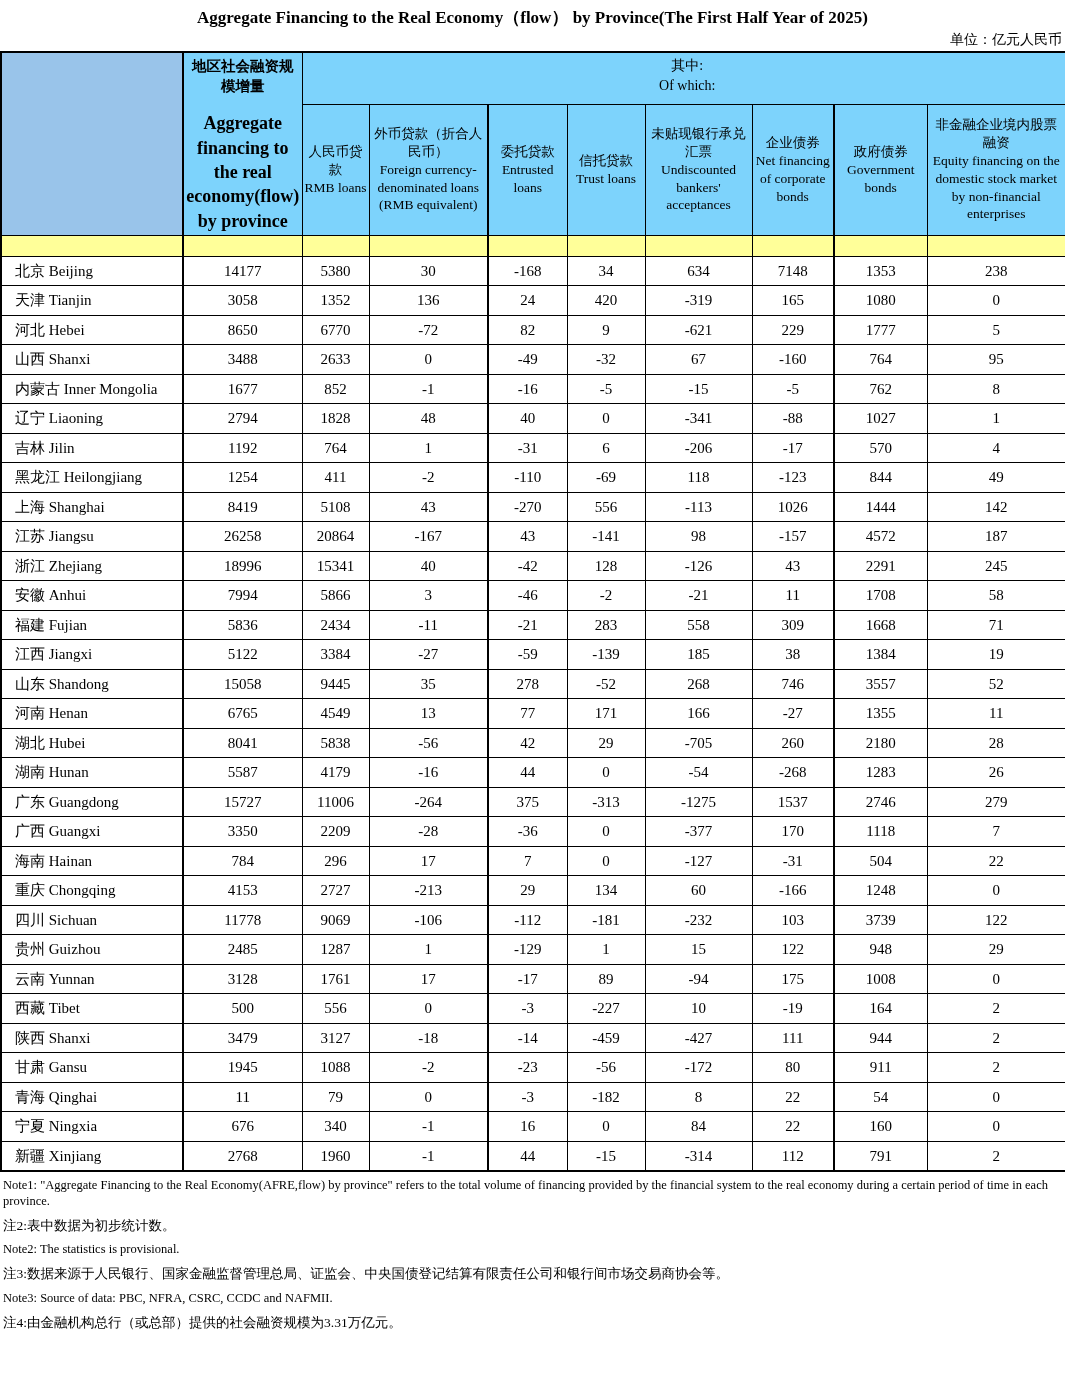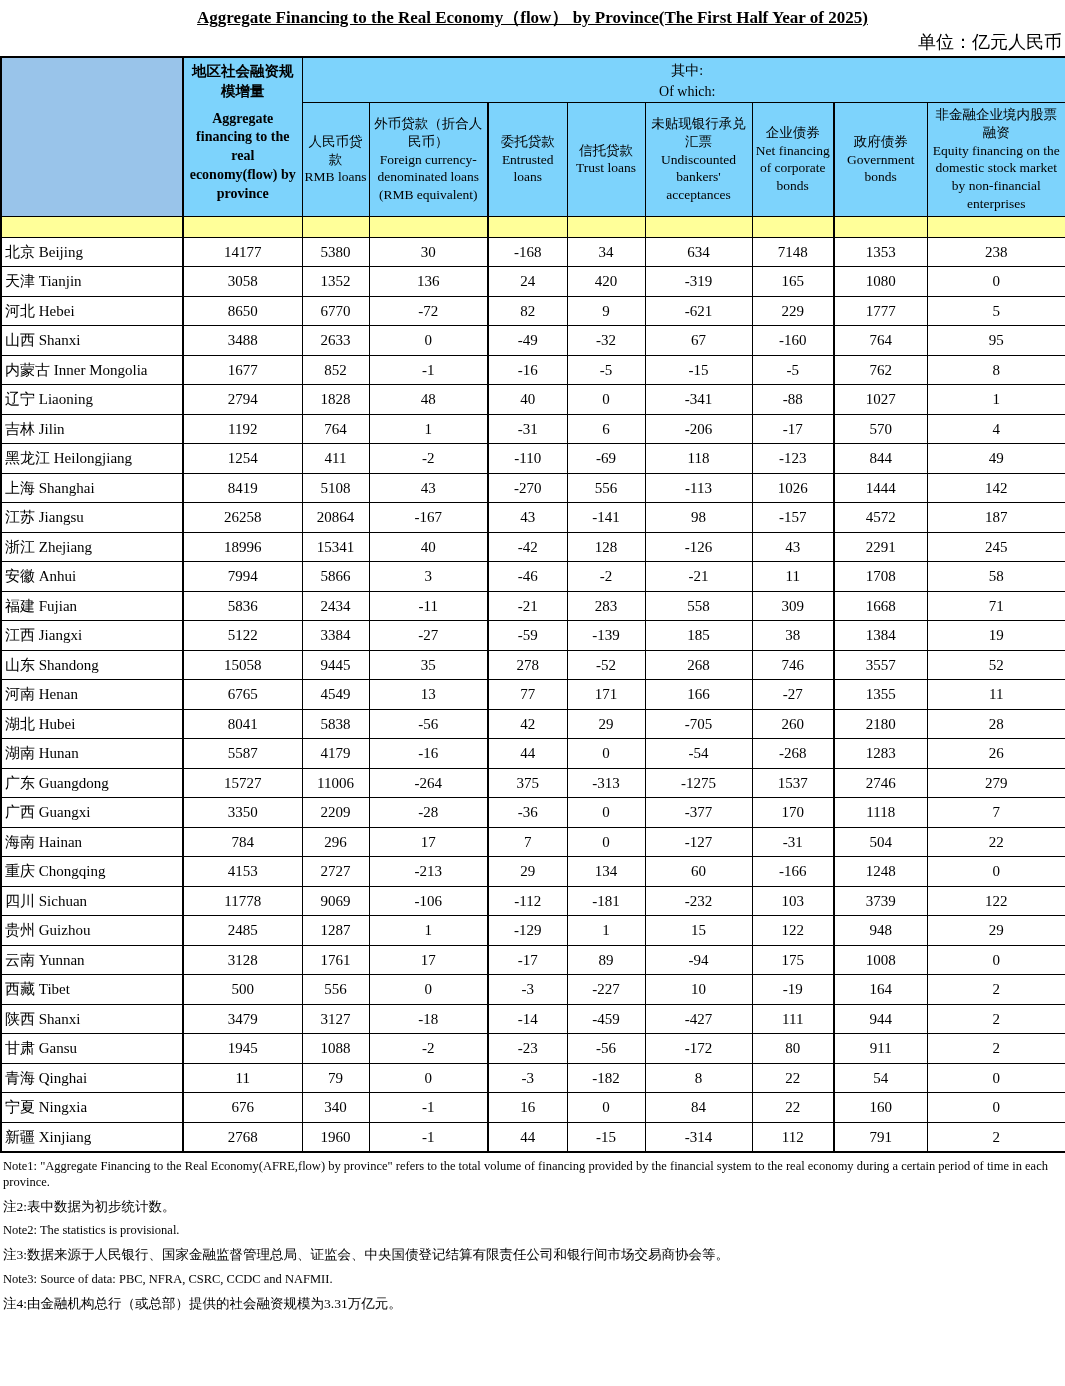--- a/index.html
+++ b/index.html
@@ -6,52 +6,51 @@
   body{width:1065px;font-family:"Liberation Serif","DejaVu Serif",serif;}
   .page{width:1065px;}
   .title{
     text-align:center;font-weight:bold;font-size:27px;
     font-family:"Liberation Sans","DejaVu Sans",sans-serif;
     margin:10px 0 4px 0;letter-spacing:1px;
   }
   .subtitle{
     text-align:center;font-weight:bold;font-size:17px;
     margin:6px 0 2px 0;
-    text-decoration:underline;
   }
   .unit{
-    text-align:right;font-size:18px;line-height:1.3;
+    text-align:right;font-size:14px;line-height:1.3;
     margin:0 3px 2px 0;
   }
   table{
     border-collapse:collapse;table-layout:fixed;width:1065px;
     border:2px solid #000;
   }
   td{
     border:1px solid #000;padding:0;overflow:hidden;
     vertical-align:middle;text-align:center;
   }
   td.thick-r{border-right:2px solid #000;}
   .hdr{background:#7dd3fc;}
   .corner-cell{background:#99C4EA;}
   .main-col-cell{
     vertical-align:top;padding:4px 2px 2px 2px;
     font-weight:bold;font-size:14.5px;line-height:1.35;
   }
-  .main-col-cell .en{margin-top:8px;font-size:14px;}
+  .main-col-cell .en{margin-top:15px;font-size:18px;}
   .ofwhich-cell{
     vertical-align:top;text-align:center;
     padding:3px 0 0 7px;font-size:14px;line-height:1.45;
   }
   .sub-hdr{
     font-size:13.5px;line-height:1.32;padding:3px 2px;
   }
   tr.yellow-row td{background:#FFFF99;height:20px;}
   tbody td{height:28.5px;font-size:15px;}
-  td.province{text-align:left;padding-left:3px;}
+  td.province{text-align:left;padding-left:13px;}
   td.num{text-align:center;}
   .notes{padding:6px 3px 4px 3px;}
   .note{margin:0 0 8px 0;line-height:1.25;}
   .note-zh{font-size:13.5px;}
   .note-en{font-size:12.5px;}
 </style>
 </head>
 <body>
 
 <div class="page">

